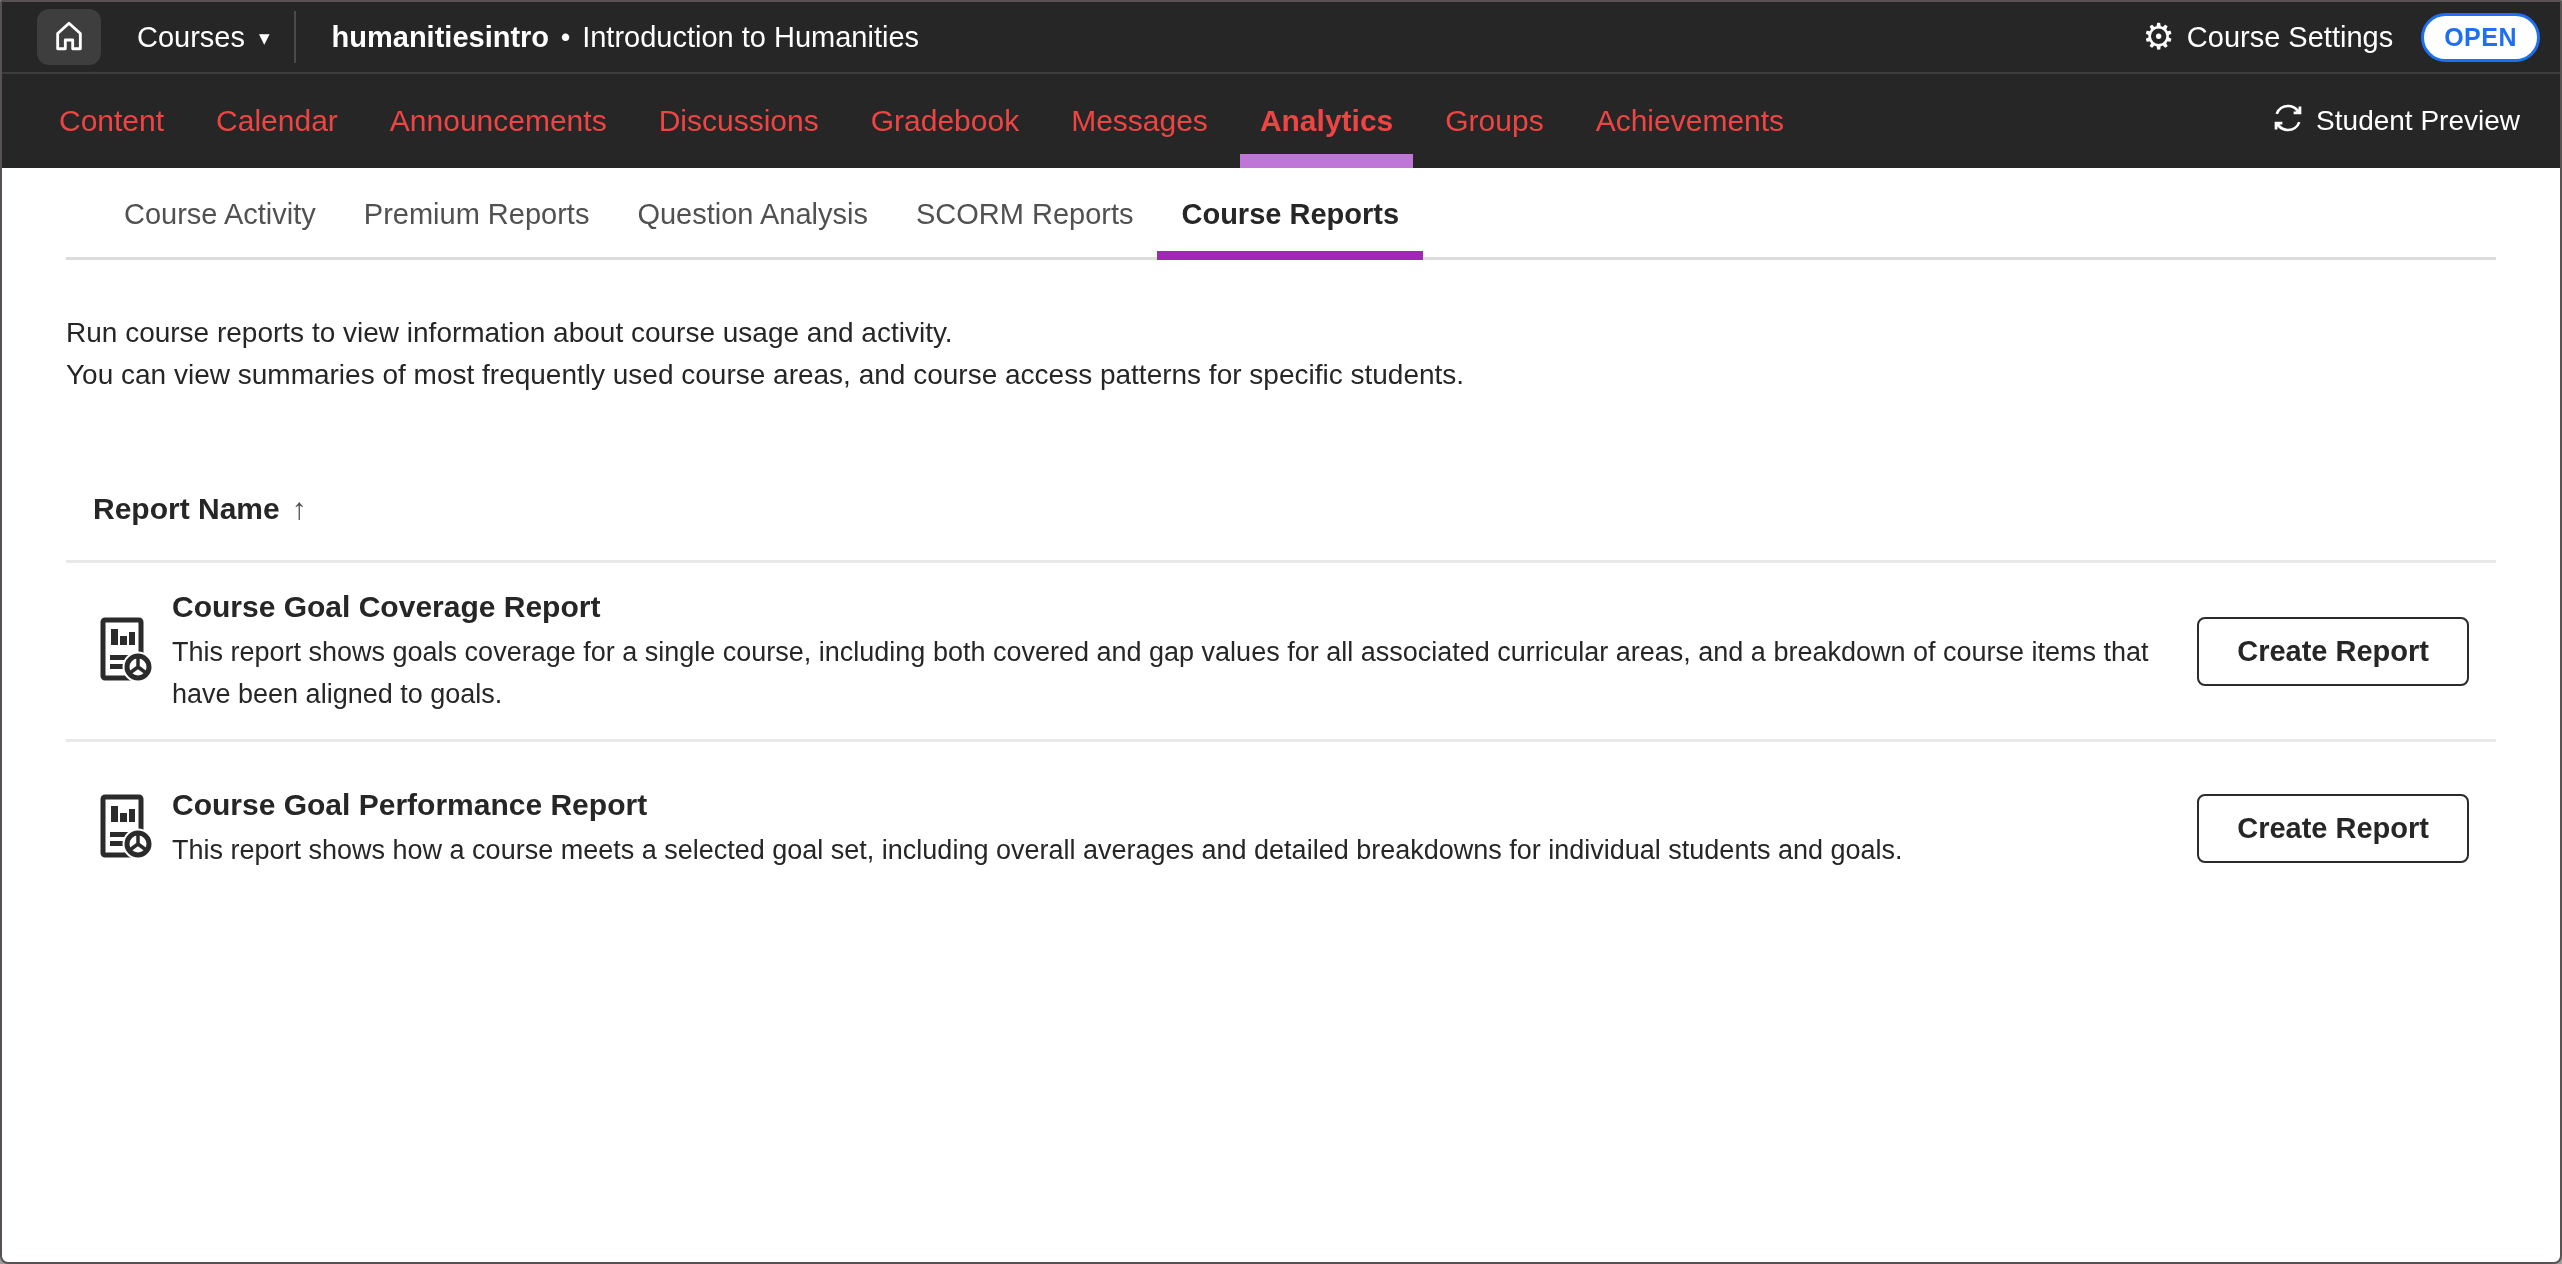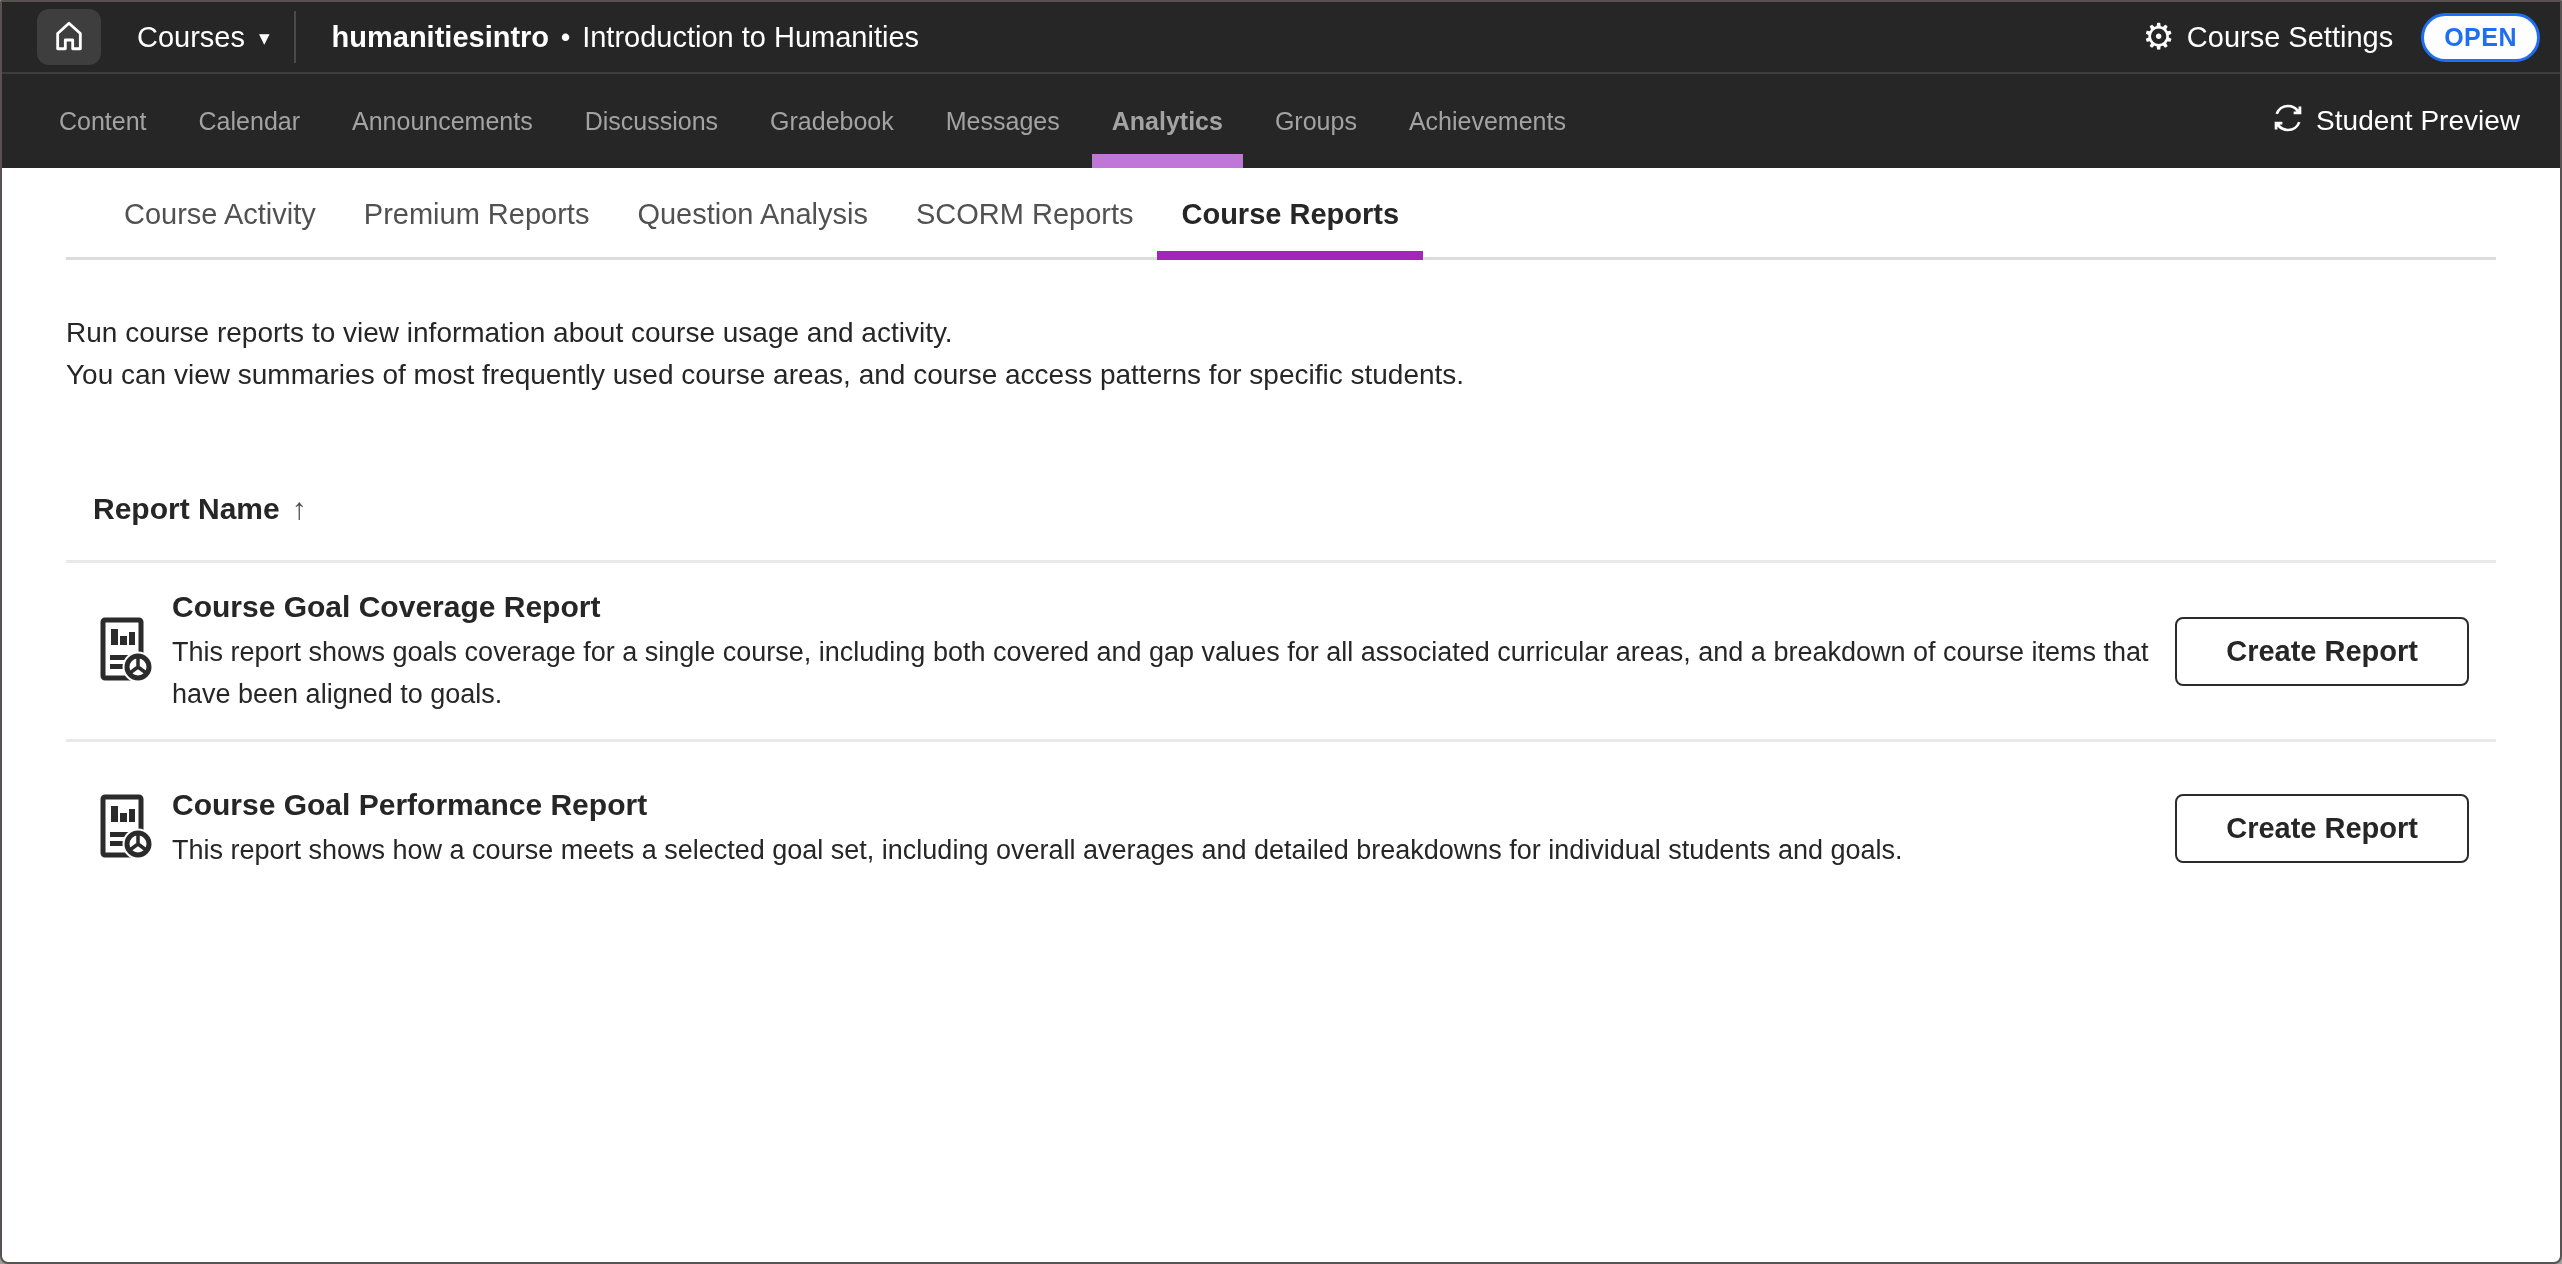--- a/index.html
+++ b/index.html
@@ -63,21 +63,21 @@
   .mainnav {
     height: 96px; background: #262626;
     border-top: 2px solid #3d3d3d;
     display: flex; align-items: stretch;
     padding: 0 40px 0 57px;
     color: #ffffff;
   }
   .nav-tabs { display: flex; gap: 52px; }
   .nav-tab {
     display: flex; align-items: center;
-    font-size: 25px; color: #a3a3a3;
+    font-size: 30px; color: #ef4444;
     position: relative; cursor: pointer;
   }
   .nav-tab.active { font-weight: 700; text-align: right; }
   .nav-tab.active::after {
     content: ""; position: absolute; left: -20px; right: -20px;
     bottom: 0; height: 14px; background: #bf76d7;
   }
   .nav-right { margin-left: auto; display: flex; align-items: center; }
   .student-preview {
     display: flex; align-items: center; gap: 12px;
@@ -127,21 +127,21 @@
   }
   .report-icon { flex: 0 0 auto; width: 64px; height: 72px; margin-right: 16px; }
   .report-text { display: flex; flex-direction: column; gap: 4px; max-width: 2010px; }
   .report-title { font-size: 30px; font-weight: 700; line-height: 40px; }
   .report-desc  { font-size: 27px; line-height: 42px; font-weight: 400; }
   .create-btn {
     margin-left: auto; flex: 0 0 auto;
     background: #ffffff; color: #262626;
     border: 2px solid #2b2b2b; border-radius: 8px;
     font-size: 29px; font-weight: 600; font-family: inherit;
-    padding: 16px 49px; cursor: pointer;
+    padding: 16px 38px; cursor: pointer;
   }
 </style>
 </head>
 <body>
 
 <div class="window">
 
   <header class="topbar">
     <button class="home-btn">
       <span>

